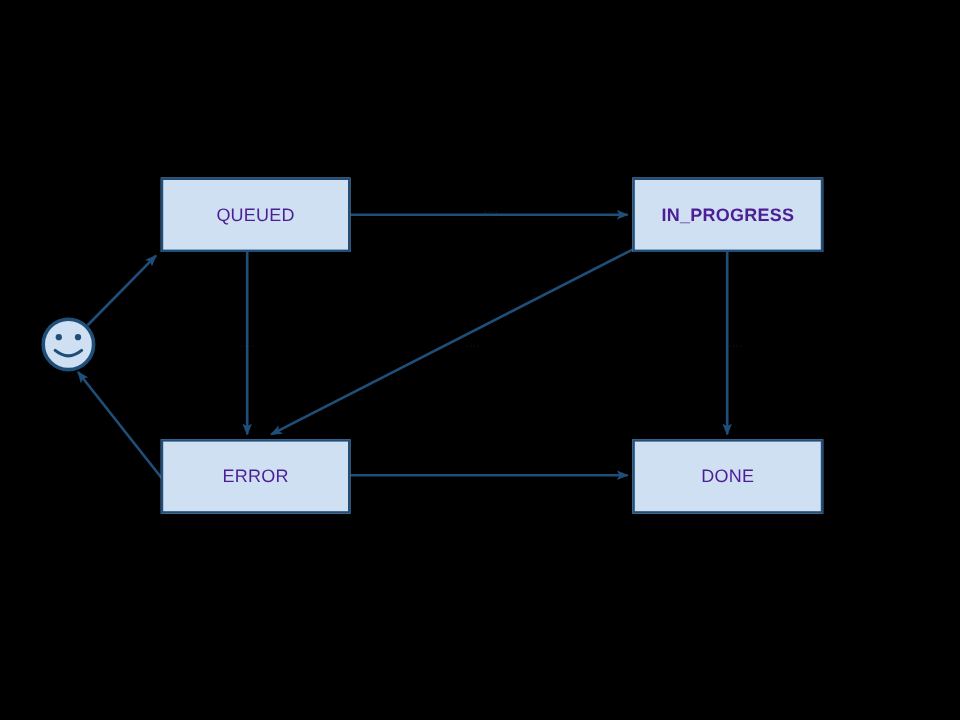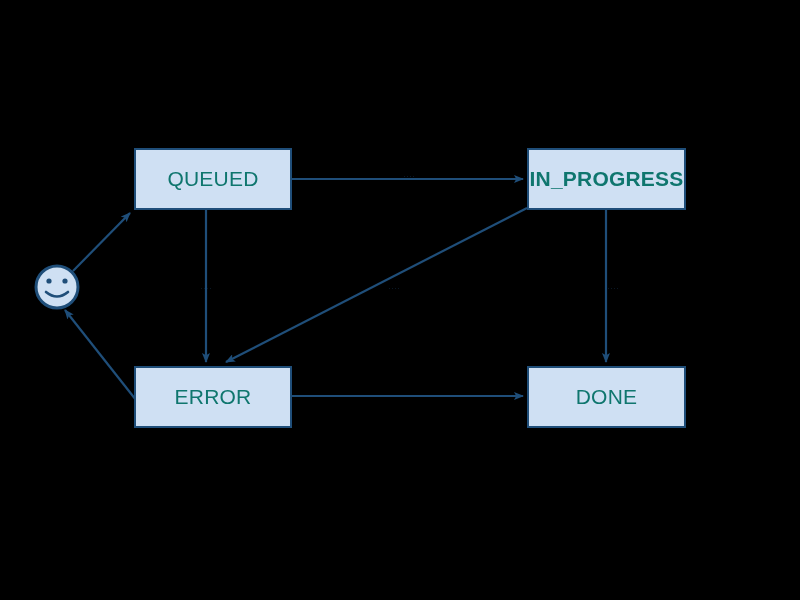--- a/index.html
+++ b/index.html
@@ -31,22 +31,22 @@
     position: absolute;
     box-sizing: border-box;
     background: #cfe0f3;
     border: 2px solid #1f4e79;
     display: flex;
     align-items: center;
     justify-content: center;
   }
   .node-label {
     font-family: "Liberation Sans", sans-serif;
-    font-size: 21px;
-    color: #0f766e;
+    font-size: 15px;
+    color: #4c1d95;
     letter-spacing: 0.2px;
     white-space: nowrap;
   }
   .edge-label {
     position: absolute;
     font-family: "Liberation Sans", sans-serif;
     font-size: 9px;
     color: #0c1c2c;
     white-space: nowrap;
     transform: translate(-50%, -50%);

